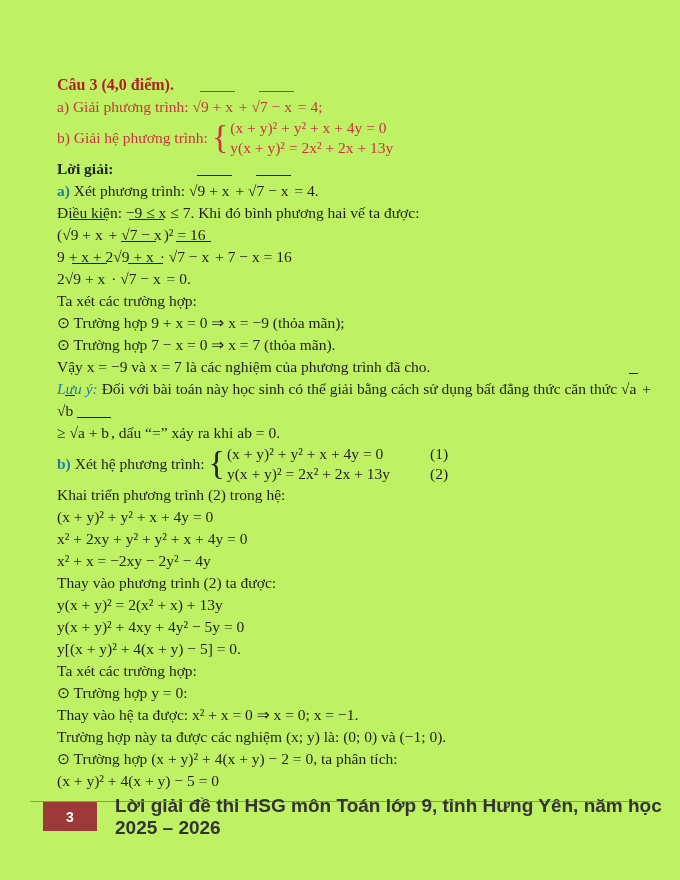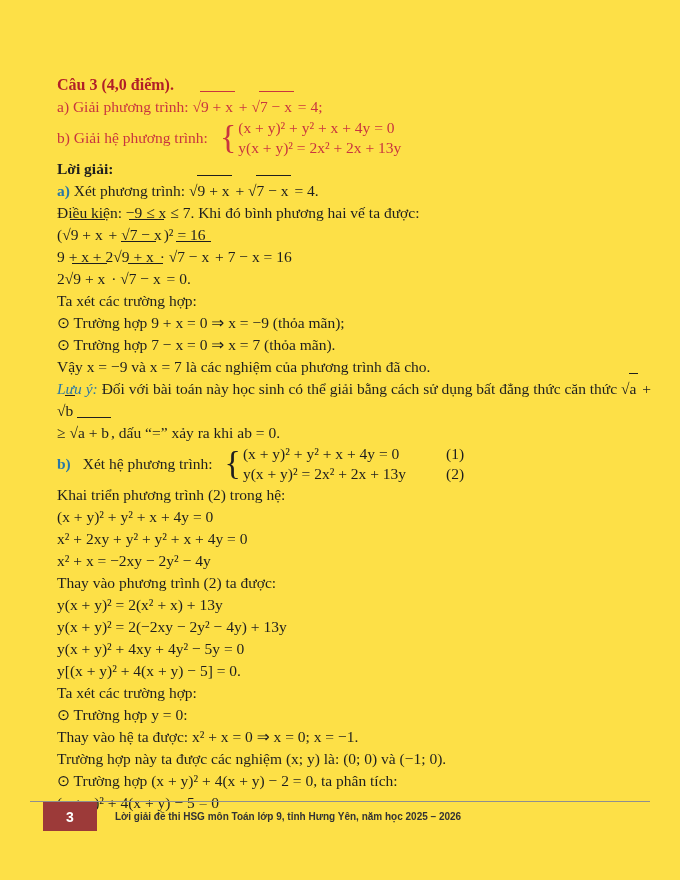--- a/index.html
+++ b/index.html
@@ -1,52 +1,52 @@
 <!DOCTYPE html>
 <html><head>
 <meta charset="utf-8">
 <style>
   * { margin:0; padding:0; box-sizing:border-box; }
   html,body { width:680px; height:880px; background:#ffffff; }
   body { font-family:"Liberation Serif", serif; color:#1f1f1f; position:relative; overflow:hidden; }
 
-  .page { position:absolute; inset:0; background:#fde047; }
+  .page { position:absolute; inset:0; background:#bef264; }
 
   .content { position:absolute; left:57px; top:74px; width:596px; font-size:15.5px; }
 
   .line { line-height:22px; min-height:22px; white-space:nowrap; }
   .wrapline { white-space:normal; }
 
   .title { font-weight:bold; color:#b11f28; font-size:16px; }
   .stmt  { color:#c9353f; }
 
   .heading { font-weight:bold; }
 
   .lbl-blue { color:#2878a8; font-weight:bold; }
   .lbl-note { color:#2878a8; font-style:italic;margin-top:16px; }
 
   
   .rt { letter-spacing:-1px; }
   .rb { border-top:1.2px solid currentColor; padding:6px 2px 0 1px; }
 
   
   .sysrow { display:flex; align-items:center; height:40px; }
-  .sysrow .pre { margin-right:12px; }
+  .sysrow .pre { margin-right:4px; }
   .brace { font-size:34px; font-weight:400; line-height:38px; padding-bottom:3px; margin-right:2px; }
   .eqs .eqline { line-height:20px; height:20px; white-space:nowrap; }
   .tags { margin-left:40px; }
   .tags .eqline { line-height:20px; height:20px; }
 
   
   .footer-rule { position:absolute; left:30px; width:620px; top:801px; border-top:1.6px solid #8f8f8f; }
   .footer-box  { position:absolute; left:43px; top:802px; width:54px; height:29px; background:#9c3a39;
                  color:#ffffff; font-family:"Liberation Sans", sans-serif; font-weight:bold; font-size:14px;
                  display:flex; align-items:center; justify-content:center; }
   .footer-text { position:absolute; left:115px; top:802px; height:29px; display:flex; align-items:center;
-                 font-family:"Liberation Sans", sans-serif; font-weight:bold; font-size:10px; color:#333333; }
+                 font-family:"Liberation Sans", sans-serif; font-weight:bold; font-size:19px; color:#333333; }
 </style>
 </head>
 <body>
 
 <div class="page">
   <div class="content">
 
     <div class="line title">Câu 3 (4,0 điểm).</div>
     <div class="line stmt">a) Giải phương trình: <span class="rt">√</span><span class="rb">9 + x</span> + <span class="rt">√</span><span class="rb">7 − x</span> = 4;</div>
 
@@ -94,21 +94,20 @@
         <span class="eqline" style="display:block">(2)</span>
       </span>
     </div>
 
     <div class="line">Khai triển phương trình (2) trong hệ:</div>
     <div class="line">(x + y)² + y² + x + 4y = 0</div>
     <div class="line">x² + 2xy + y² + y² + x + 4y = 0</div>
     <div class="line">x² + x = −2xy − 2y² − 4y</div>
     <div class="line">Thay vào phương trình (2) ta được:</div>
     <div class="line">y(x + y)² = 2(x² + x) + 13y</div>
-    <div class="line">y(x + y)² = 2(−2xy − 2y² − 4y) + 13y</div>
     <div class="line">y(x + y)² + 4xy + 4y² − 5y = 0</div>
     <div class="line">y[(x + y)² + 4(x + y) − 5] = 0.</div>
     <div class="line">Ta xét các trường hợp:</div>
     <div class="line">⊙ Trường hợp y = 0:</div>
     <div class="line">Thay vào hệ ta được: x² + x = 0 ⇒ x = 0; x = −1.</div>
     <div class="line">Trường hợp này ta được các nghiệm (x; y) là: (0; 0) và (−1; 0).</div>
     <div class="line">⊙ Trường hợp (x + y)² + 4(x + y) − 2 = 0, ta phân tích:</div>
     <div class="line">(x + y)² + 4(x + y) − 5 = 0</div>
 
   </div>

